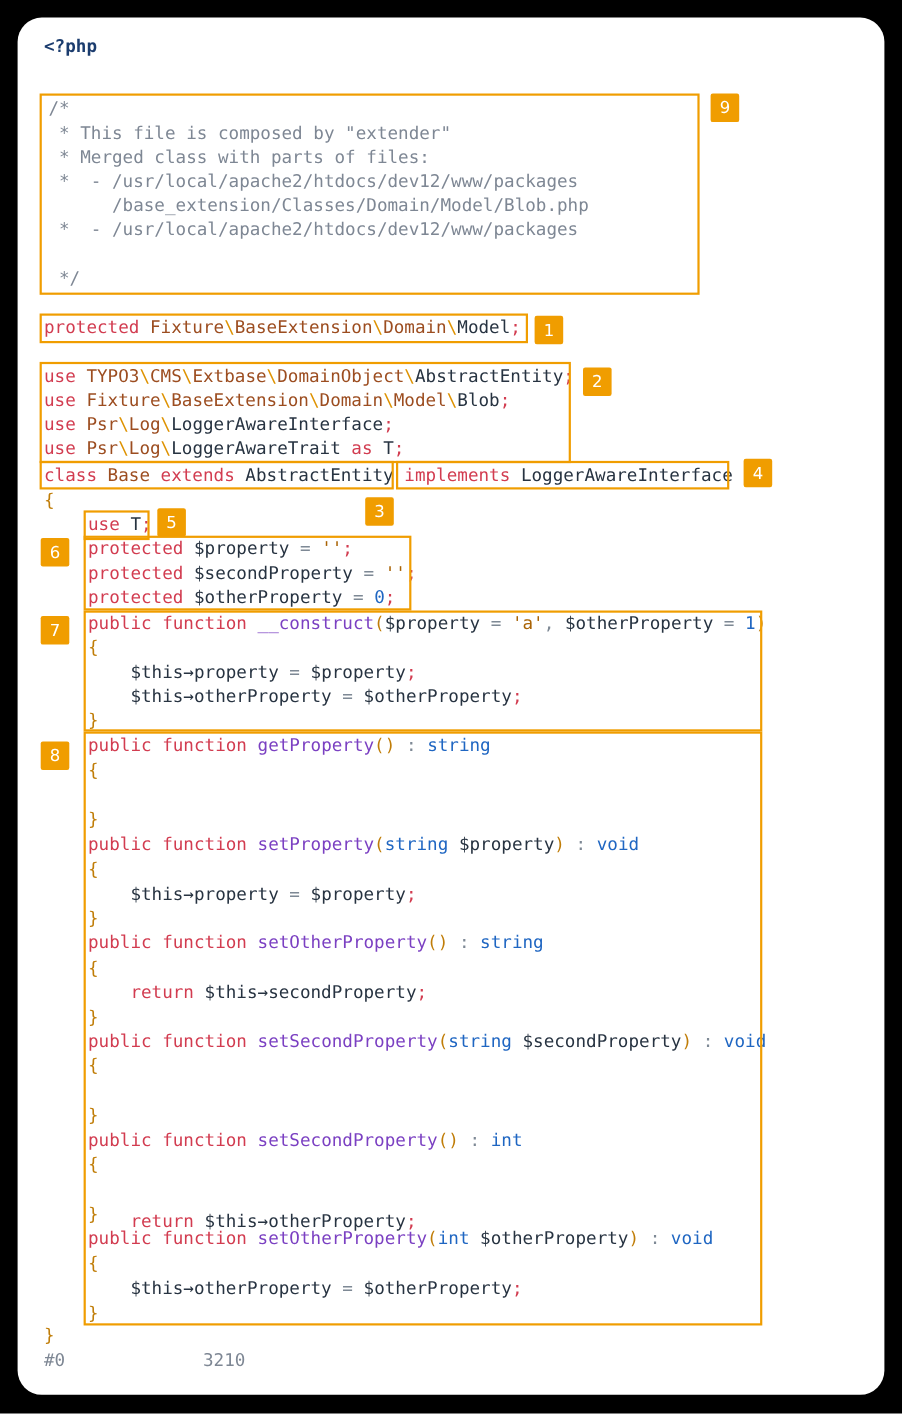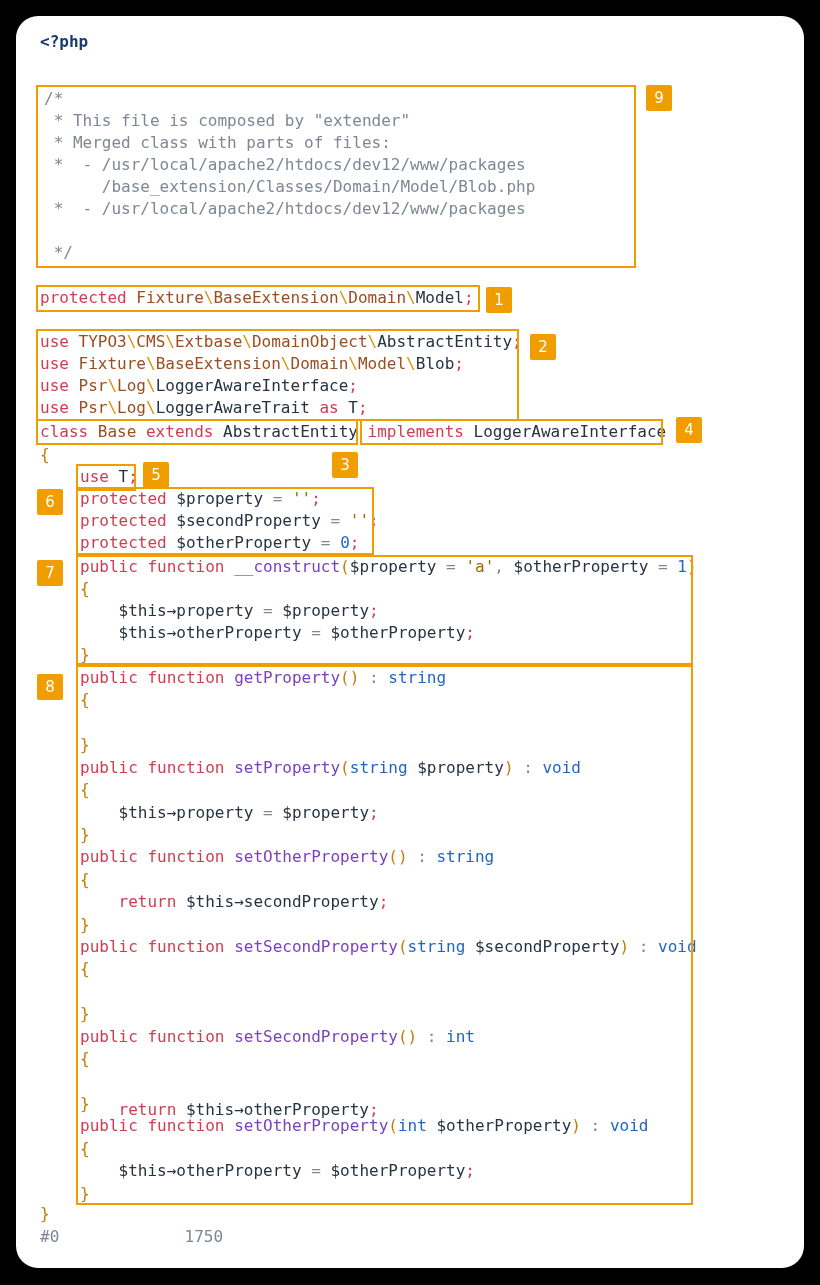--- a/index.html
+++ b/index.html
@@ -83,21 +83,21 @@
     <div class="code-line" style="left: 80px; top: 1003px;"><span class="t-br">}</span></div>
     <div class="code-line" style="left: 80px; top: 1026px;"><span class="t-k">public</span><span class="t-pl"> </span><span class="t-k">function</span><span class="t-pl"> </span><span class="t-fn">setSecondProperty</span><span class="t-br">()</span><span class="t-pl"> </span><span class="t-op">:</span><span class="t-pl"> </span><span class="t-ty">int</span></div>
     <div class="code-line" style="left: 80px; top: 1048px;"><span class="t-br">{</span></div>
     <div class="code-line" style="left: 80px; top: 1071px; margin-top: 28px;"><span class="t-pl">    </span><span class="t-k">return</span><span class="t-pl"> </span><span class="t-id">$this→otherProperty</span><span class="t-k">;</span></div>
     <div class="code-line" style="left: 80px; top: 1093px;"><span class="t-br">}</span></div>
     <div class="code-line" style="left: 80px; top: 1115px;"><span class="t-k">public</span><span class="t-pl"> </span><span class="t-k">function</span><span class="t-pl"> </span><span class="t-fn">setOtherProperty</span><span class="t-br">(</span><span class="t-ty">int</span><span class="t-pl"> </span><span class="t-id">$otherProperty</span><span class="t-br">)</span><span class="t-pl"> </span><span class="t-op">:</span><span class="t-pl"> </span><span class="t-ty">void</span></div>
     <div class="code-line" style="left: 80px; top: 1138px;"><span class="t-br">{</span></div>
     <div class="code-line" style="left: 80px; top: 1160px;"><span class="t-pl">    </span><span class="t-id">$this→otherProperty</span><span class="t-pl"> </span><span class="t-op">=</span><span class="t-pl"> </span><span class="t-id">$otherProperty</span><span class="t-k">;</span></div>
     <div class="code-line" style="left: 80px; top: 1183px;"><span class="t-br">}</span></div>
     <div class="code-line" style="left: 40px; top: 1203px;"><span class="t-br">}</span></div>
-    <div class="code-line" style="left: 40px; top: 1226px;"><span class="t-cm">#0</span><span class="t-pl">             </span><span class="t-cm">1750</span></div>
+    <div class="code-line" style="left: 40px; top: 1226px;"><span class="t-cm">#0</span><span class="t-pl">             </span><span class="t-cm">3210</span></div>
   </div>
 <div id="ann-layer">
     <div class="ann-box" style="left: 36px; top: 285px; width: 444px; height: 27px;"></div>
     <div class="ann-badge" style="left: 486px; top: 287px;">1</div>
     <div class="ann-box" style="left: 36px; top: 329px; width: 483px; height: 92px;"></div>
     <div class="ann-badge" style="left: 530px; top: 334px;">2</div>
     <div class="ann-box" style="left: 36px; top: 419px; width: 322px; height: 26px;"></div>
     <div class="ann-badge" style="left: 332px; top: 452px;">3</div>
     <div class="ann-box" style="left: 360px; top: 419px; width: 303px; height: 26px;"></div>
     <div class="ann-badge" style="left: 676px; top: 417px;">4</div>

